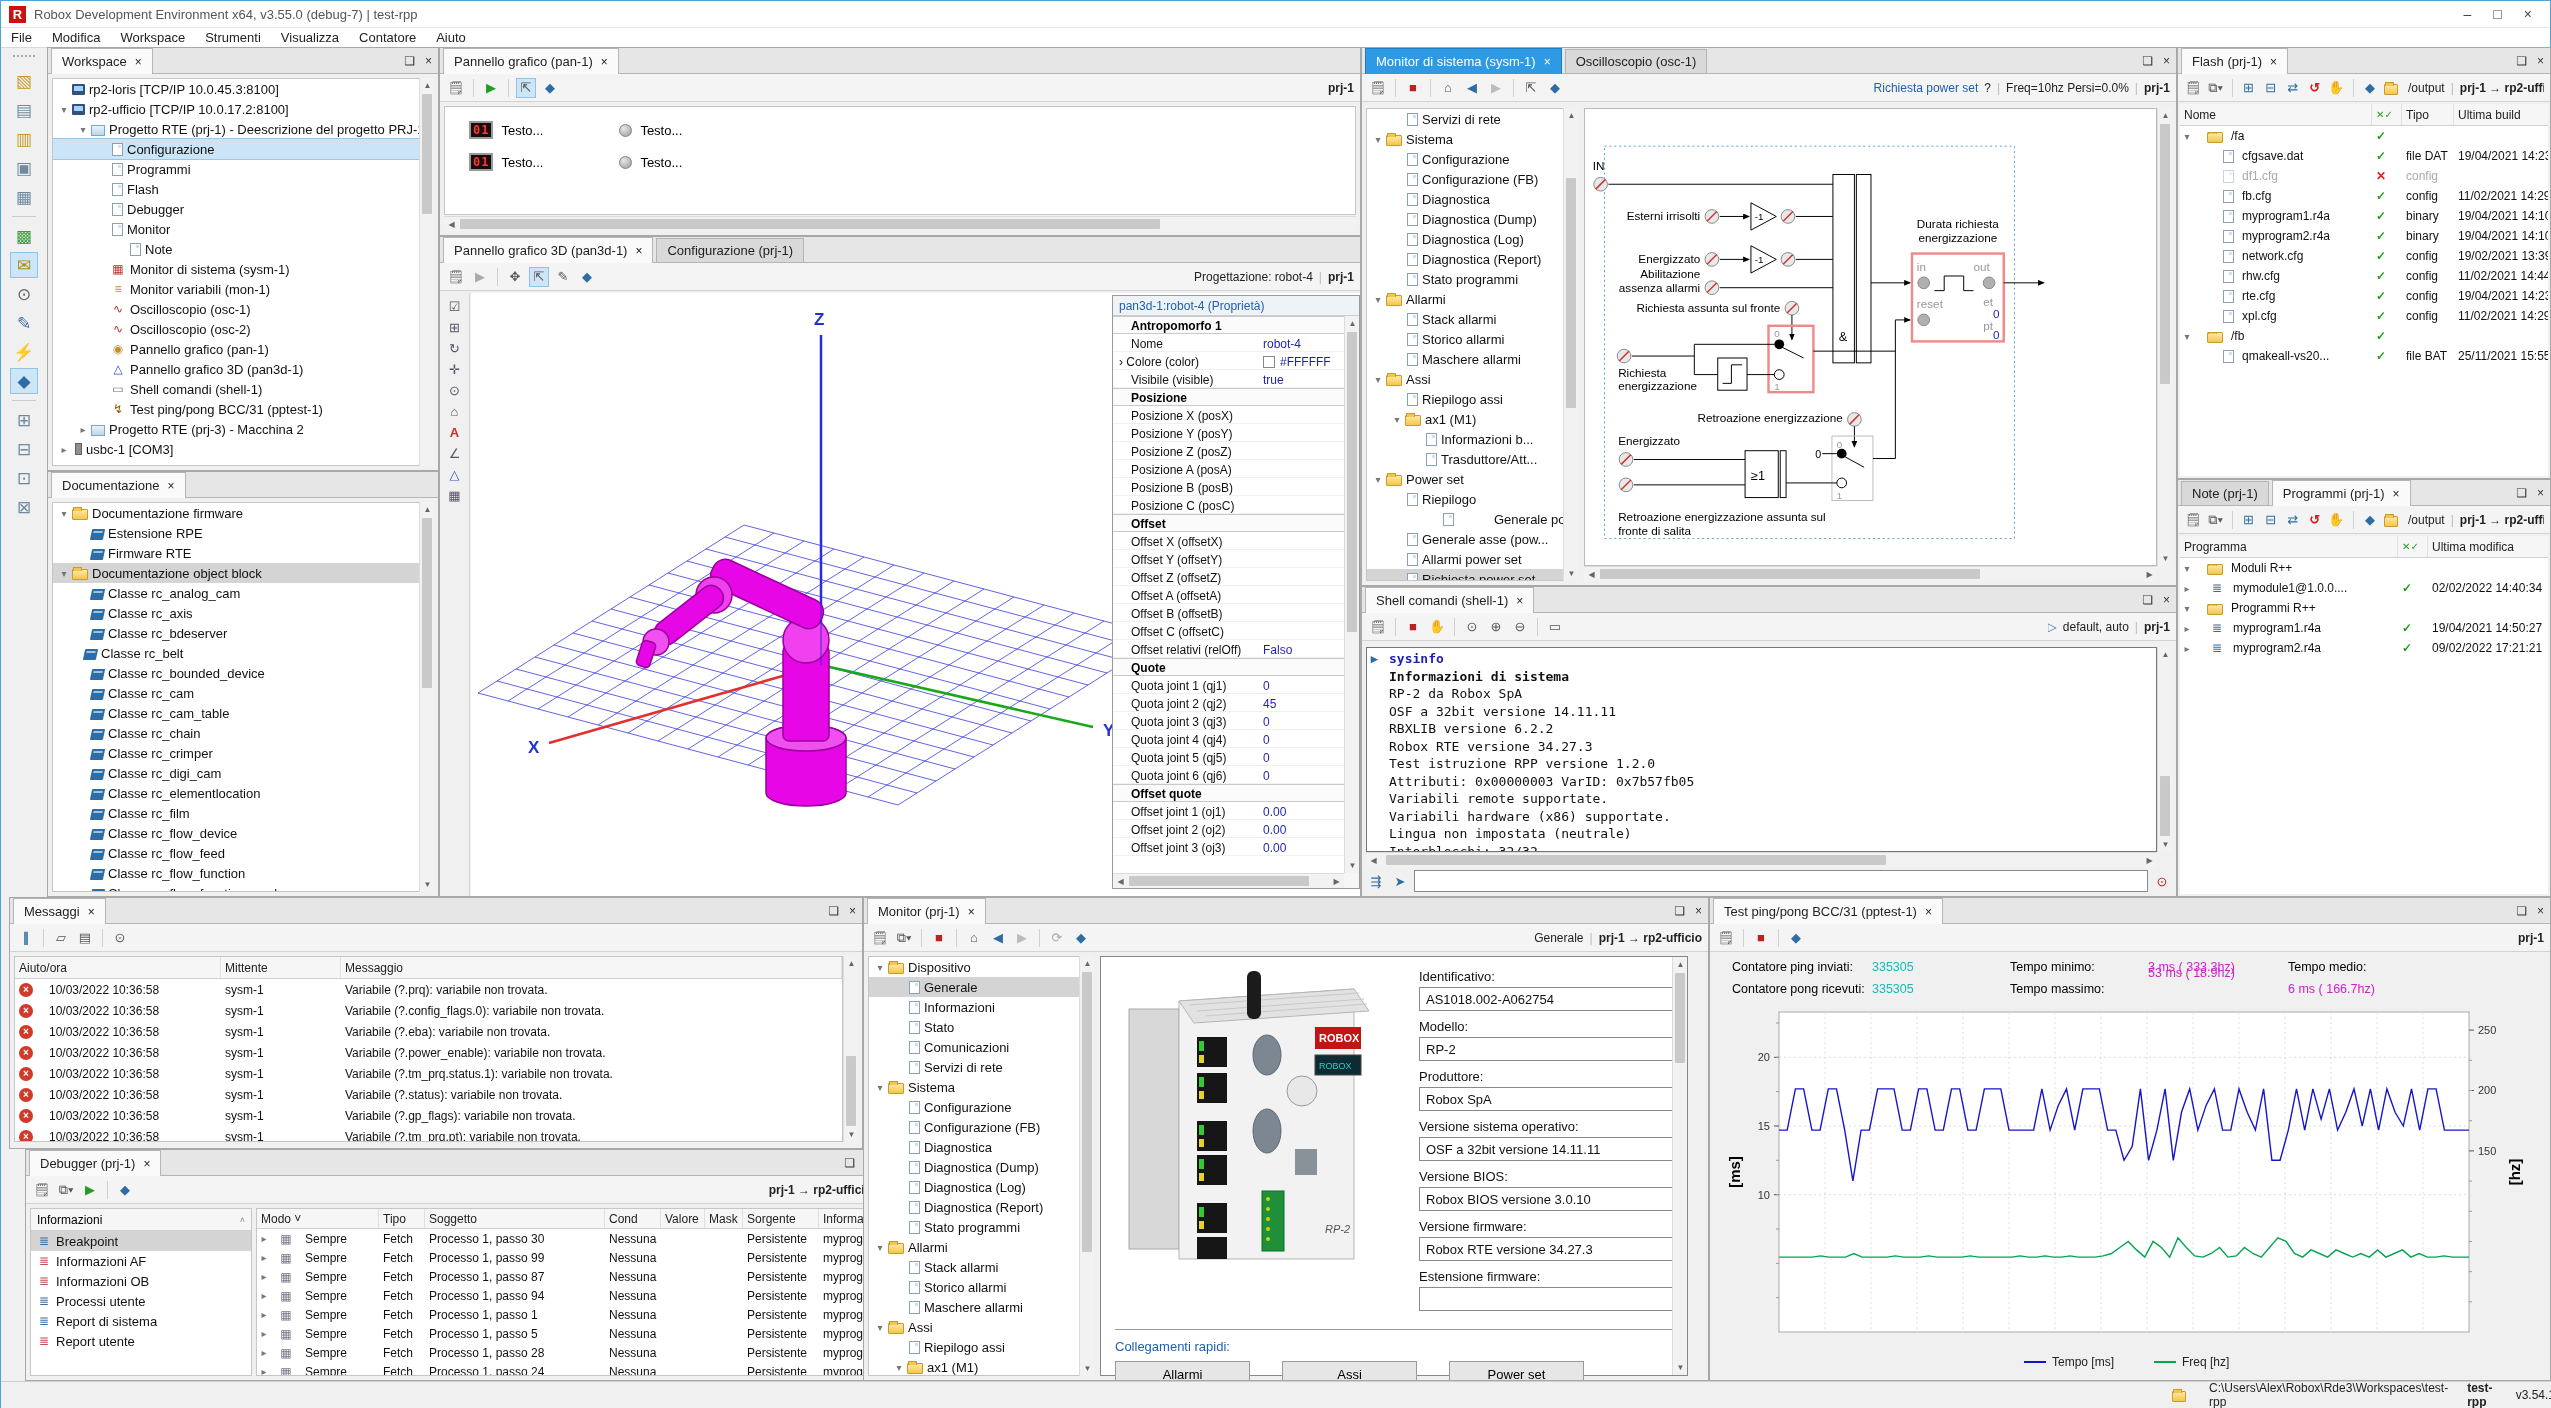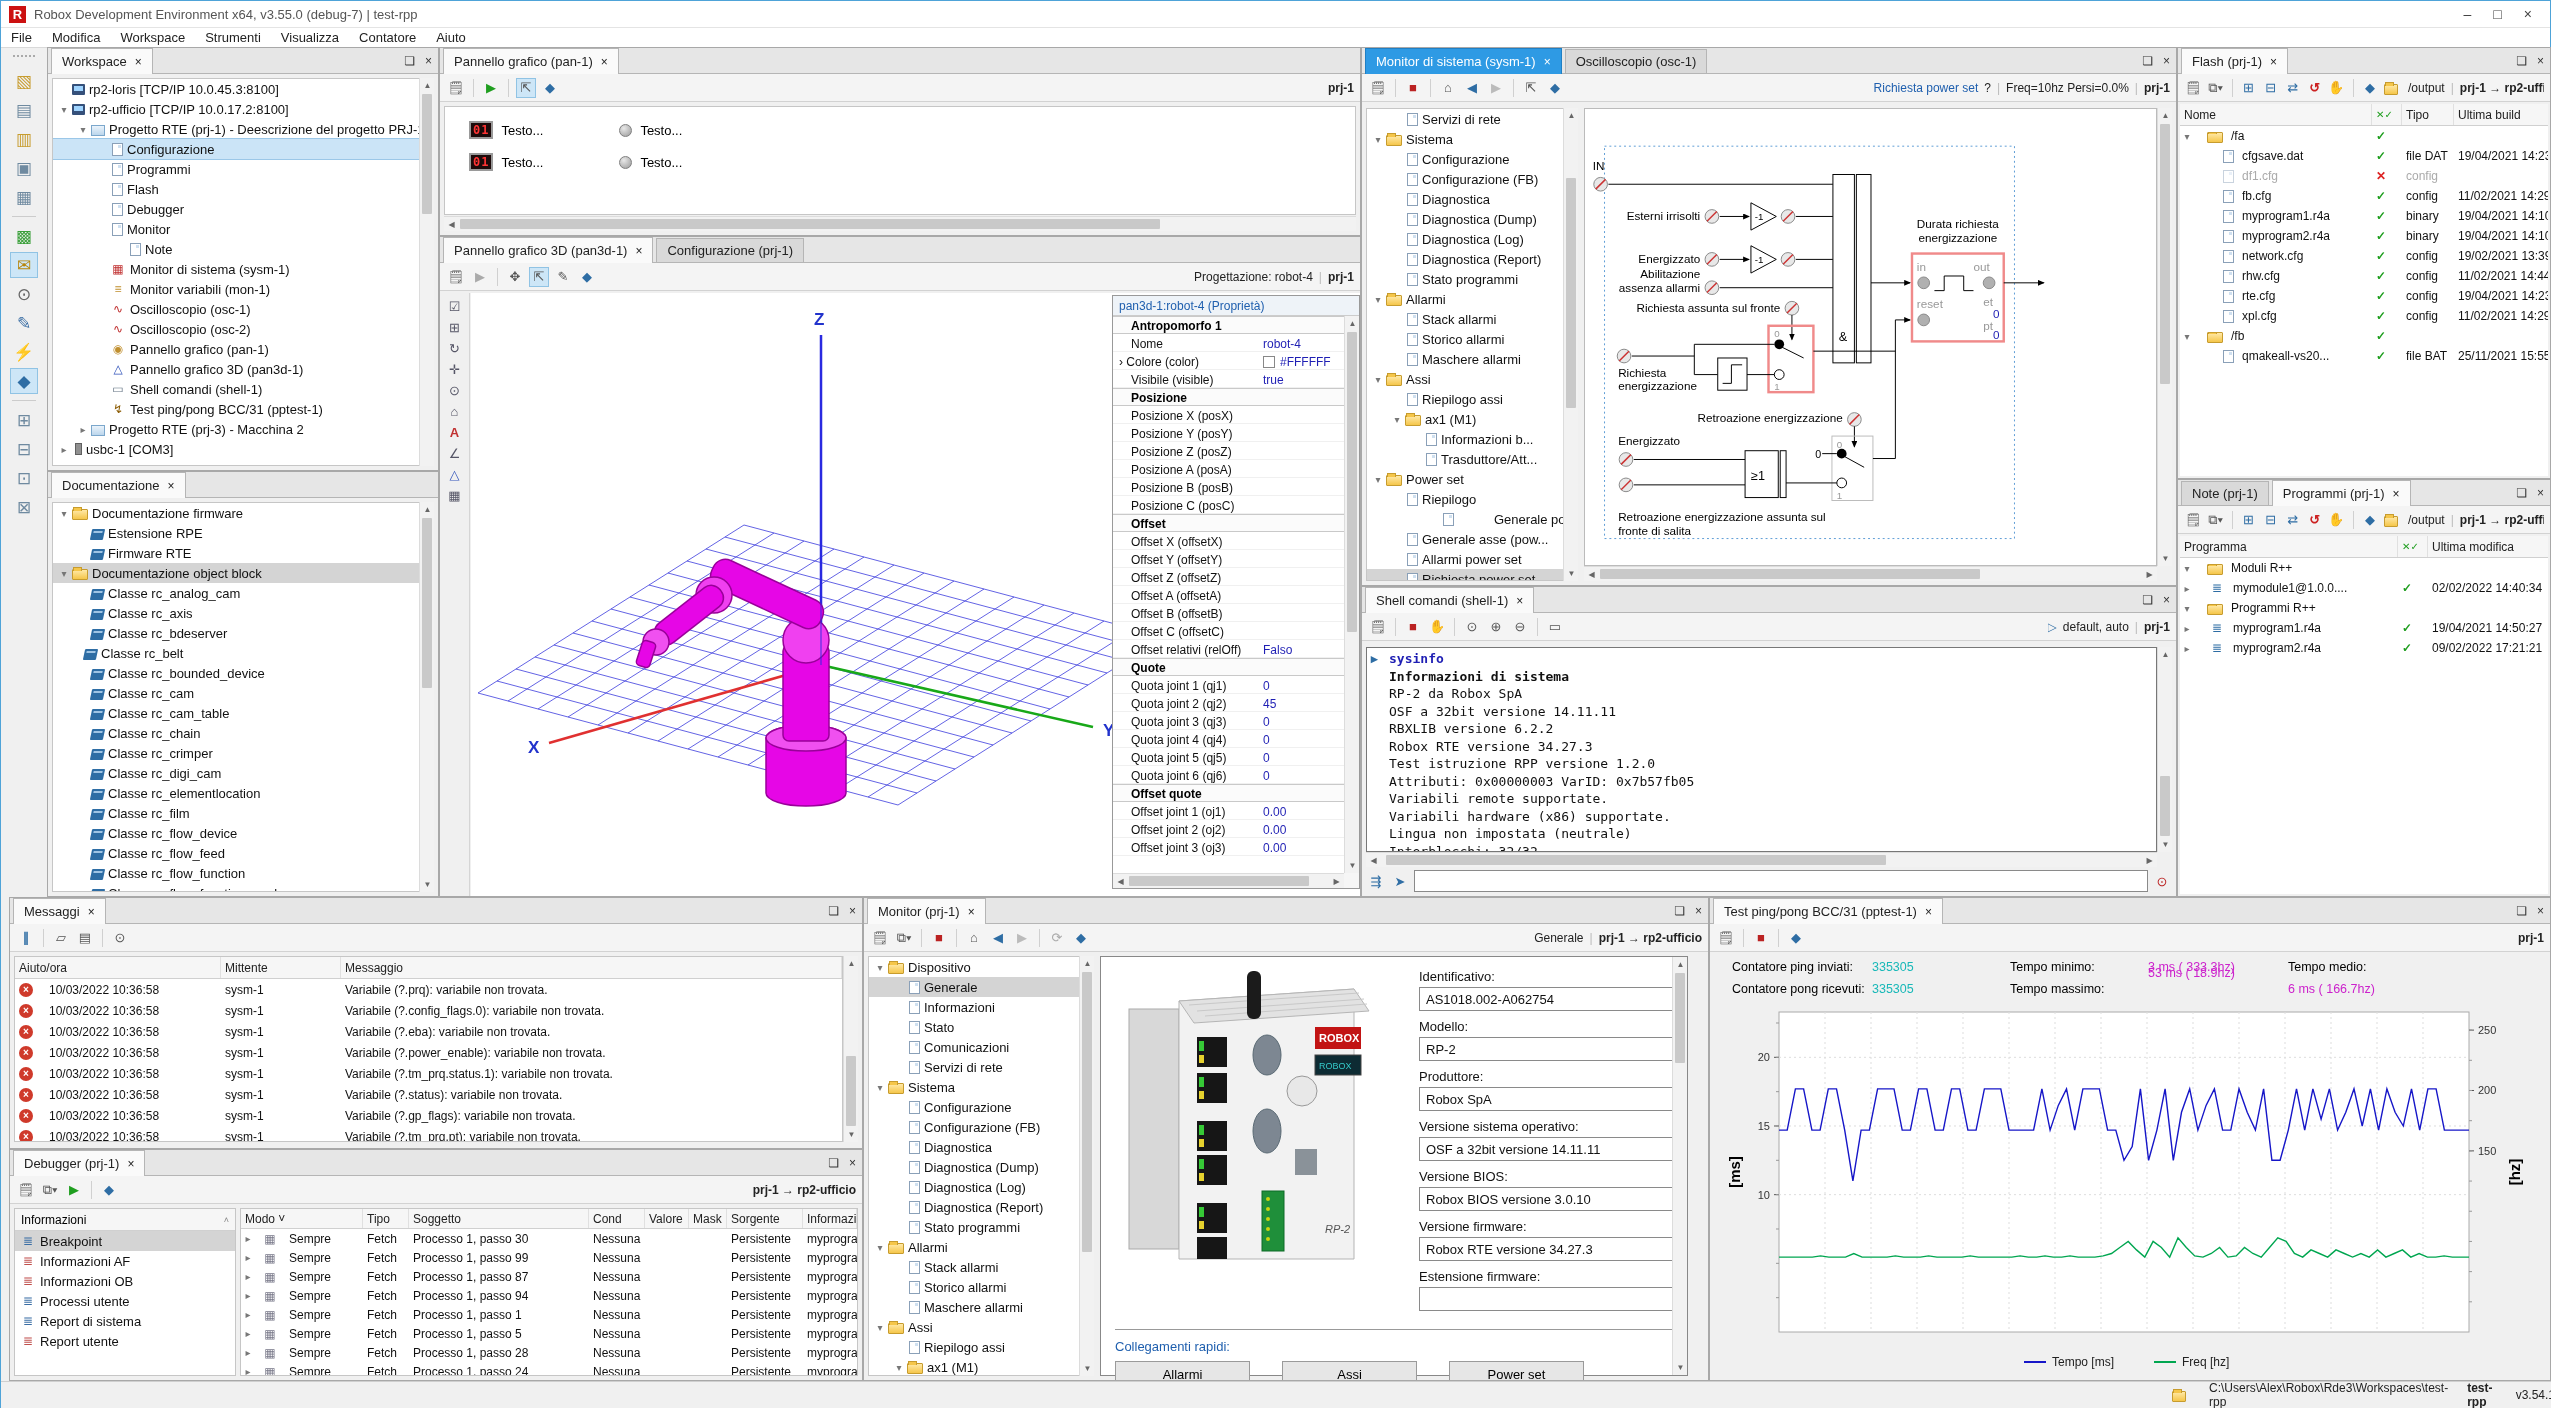--- a/index.html
+++ b/index.html
@@ -1292,21 +1292,21 @@
           <span>Variabile (?.tm_prq.pt): variabile non trovata.</span>
         </div>
       </div>
     <div class="vsb" style="right:4px;top:58px;bottom:6px">
         <div class="sbarrow" style="top:0">▲</div>
         <div class="sbarrow" style="bottom:0">▼</div>
         <div class="sbthumb" style="left:2px;right:2px;bottom:16px;height:70px"></div>
       </div>
   </div>
 
-  <div class="panel" style="left:8px;top:1148px;width:854px;height:232px">
+  <div class="panel" style="left:24px;top:1148px;width:854px;height:232px">
     <div class="tabbar">
       <div class="tab active"><span>Debugger (prj-1)</span><span class="x">×</span></div>
       <div class="tabctrl">
           <span>❏</span>
           <span>×</span>
         </div>
     </div>
     <div class="toolbar">
       <span class="tbico">🗒</span>
       <span class="tbico">⧉▾</span>

